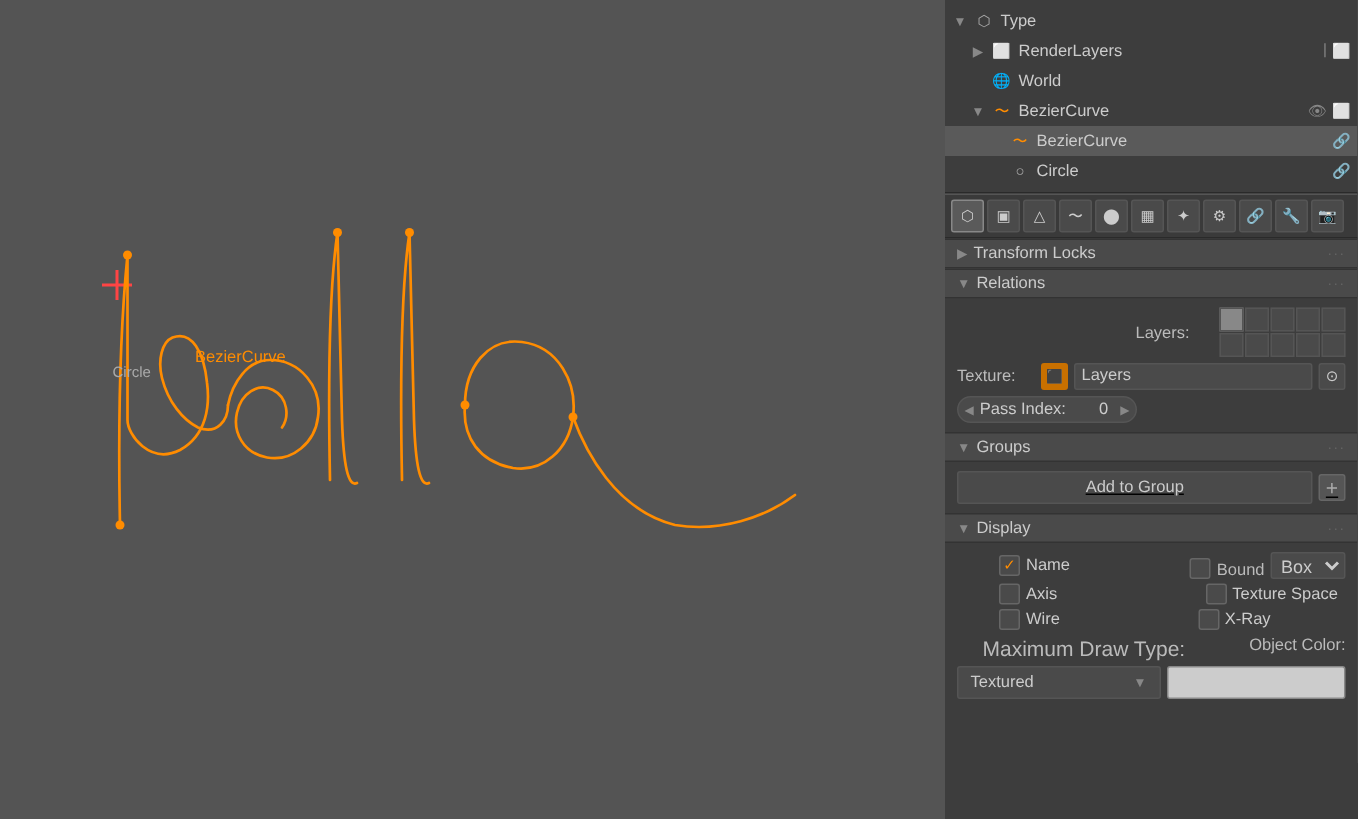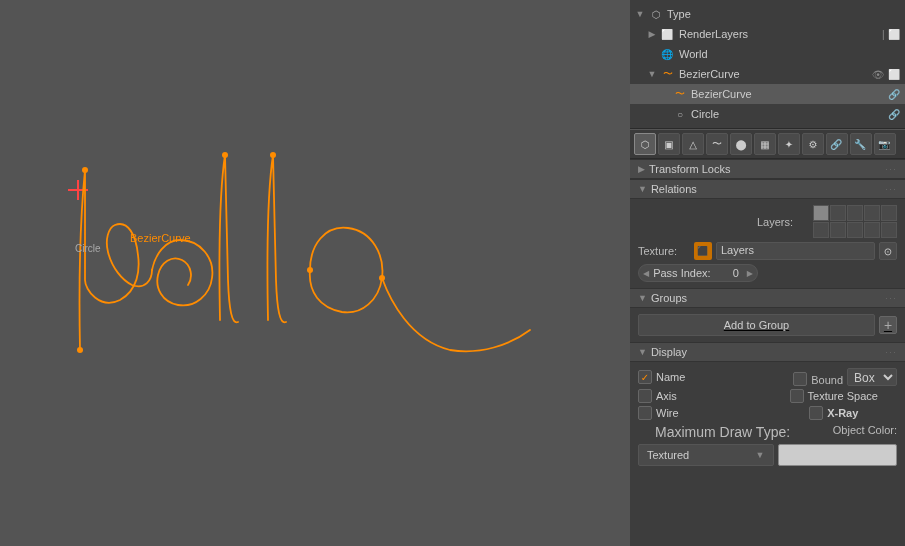--- a/index.html
+++ b/index.html
@@ -347,20 +347,21 @@
       align-items: center;
       margin-bottom: 3px;
       gap: 6px;
     }
 
     .cb-group {
       display: flex;
       align-items: center;
       flex: 1;
       gap: 4px;
+      margin-left: 28px;
     }
 
     .checkbox {
       width: 14px;
       height: 14px;
       background: #4a4a4a;
       border: 1px solid #666;
       border-radius: 2px;
       cursor: pointer;
       display: flex;
@@ -658,21 +659,21 @@
           <div class="checkbox"></div>
           <span class="cb-label">Texture Space</span>
         </div>
       </div>
 
       <div class="checkbox-row">
         <div class="cb-group">
           <div class="checkbox"></div>
           <span class="cb-label">Wire</span>
         </div>
-        <div class="cb-group" style="flex:1;justify-content:center;font-weight:bold;">
+        <div class="cb-group" style="flex:1;justify-content:flex-start;">
           <div class="checkbox"></div>
           <span class="cb-label">X-Ray</span>
         </div>
       </div>
 
       <div style="display:flex;gap:6px;margin-top:4px;">
         <span class="max-draw-label">Maximum Draw Type:</span>
         <span class="obj-color-label" style="margin-left:auto;padding-left:28px;">Object Color:</span>
       </div>
       <div class="bottom-row">

